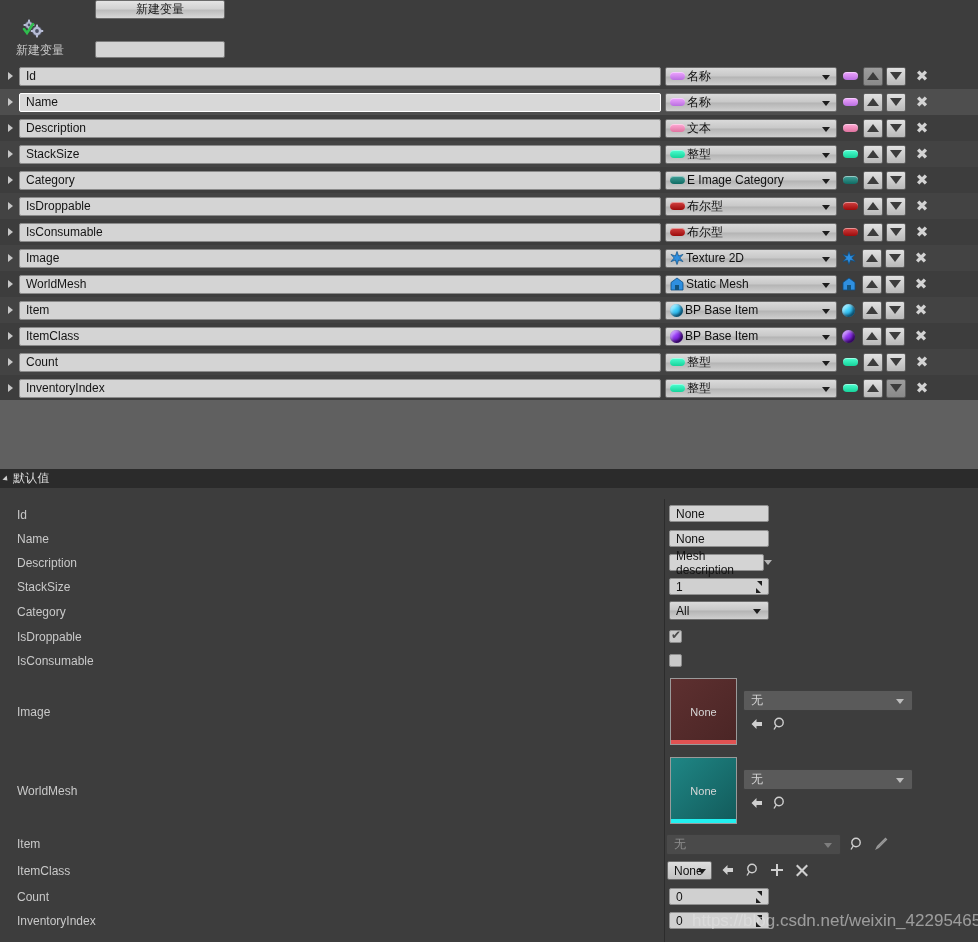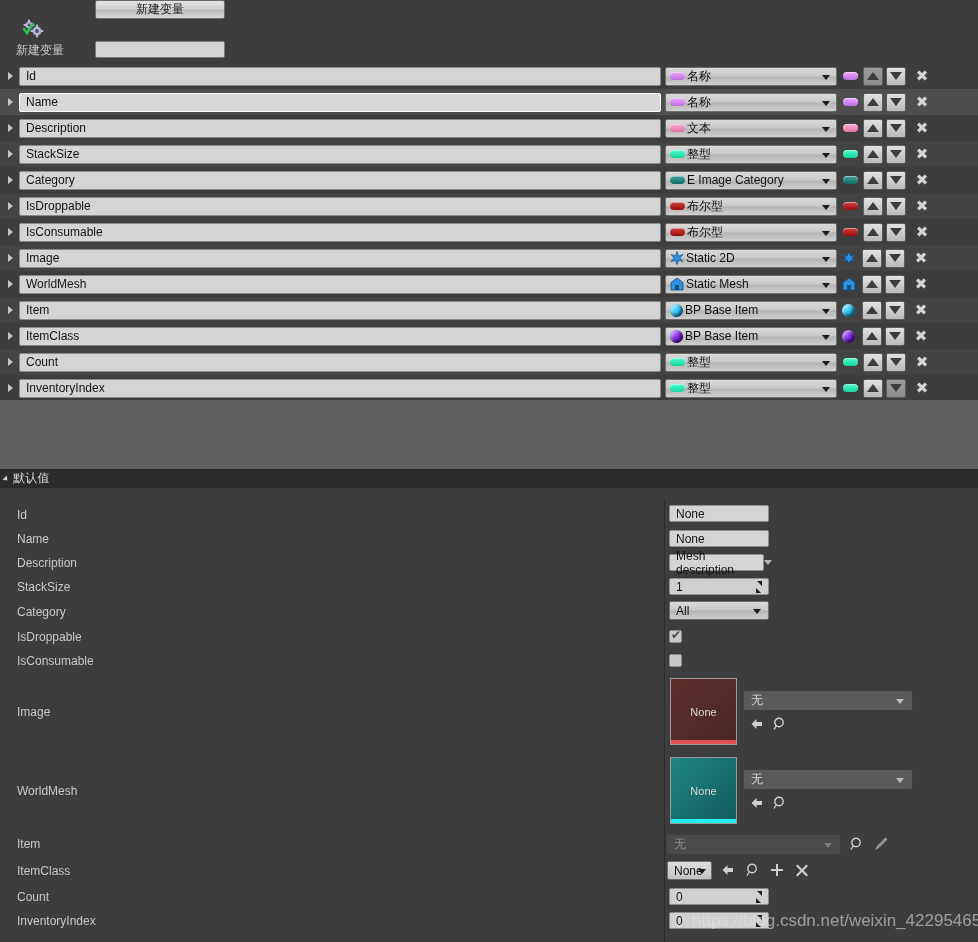--- a/index.html
+++ b/index.html
@@ -424,21 +424,21 @@
       </div>
       <div class="var-row odd" style="top: 245px;">
         <div class="expander">
           <i></i>
         </div>
         <div class="name-field">Image</div>
         <div class="type-combo">
           <span class="ic-svg"><svg viewBox="0 0 14 14" width="14" height="14">
               <path d="M7 0.5 L8.6 5 L13 3.4 L9.8 7 L13 10.6 L8.6 9 L7 13.5 L5.4 9 L1 10.6 L4.2 7 L1 3.4 L5.4 5 Z" fill="#2f8fe0" stroke="#0c4f85" stroke-width="0.7"></path>
             </svg></span>
-          <span class="type-label">Static 2D</span>
+          <span class="type-label">Texture 2D</span>
           <span class="cbx-arrow"></span>
         </div>
         <div class="ic-outer">
           <span class="ic-svg"><svg viewBox="0 0 14 14" width="14" height="14">
               <path d="M7 0.5 L8.6 5 L13 3.4 L9.8 7 L13 10.6 L8.6 9 L7 13.5 L5.4 9 L1 10.6 L4.2 7 L1 3.4 L5.4 5 Z" fill="#2f8fe0" stroke="#0c4f85" stroke-width="0.7"></path>
             </svg></span>
         </div>
         <div class="arrow-btn">
           <span class="up"></span>
         </div>

